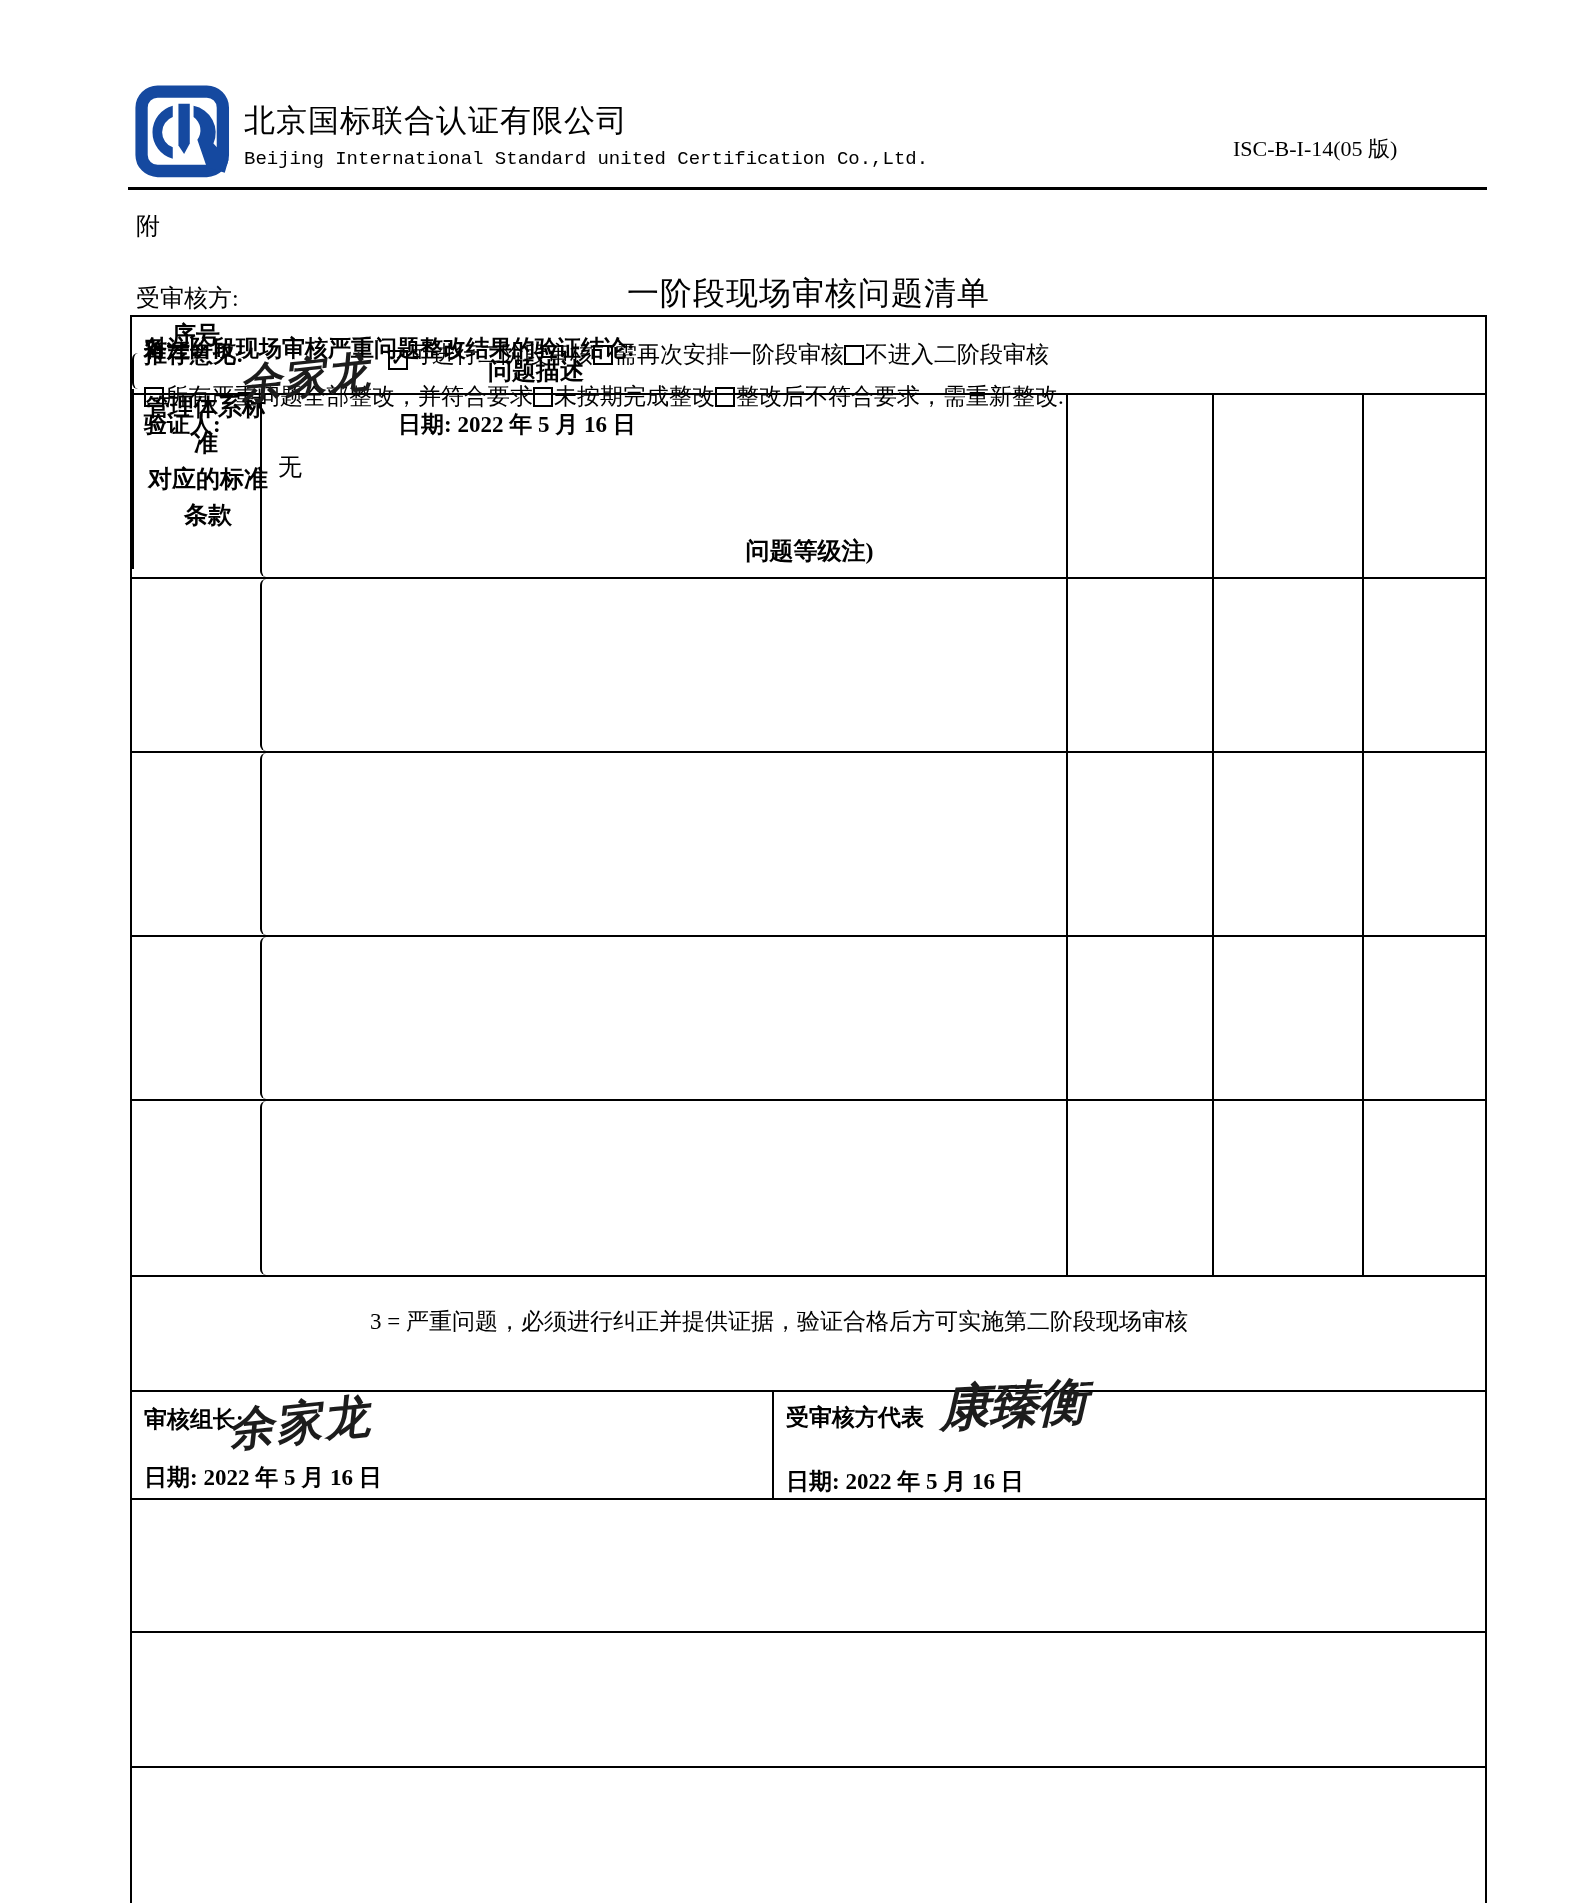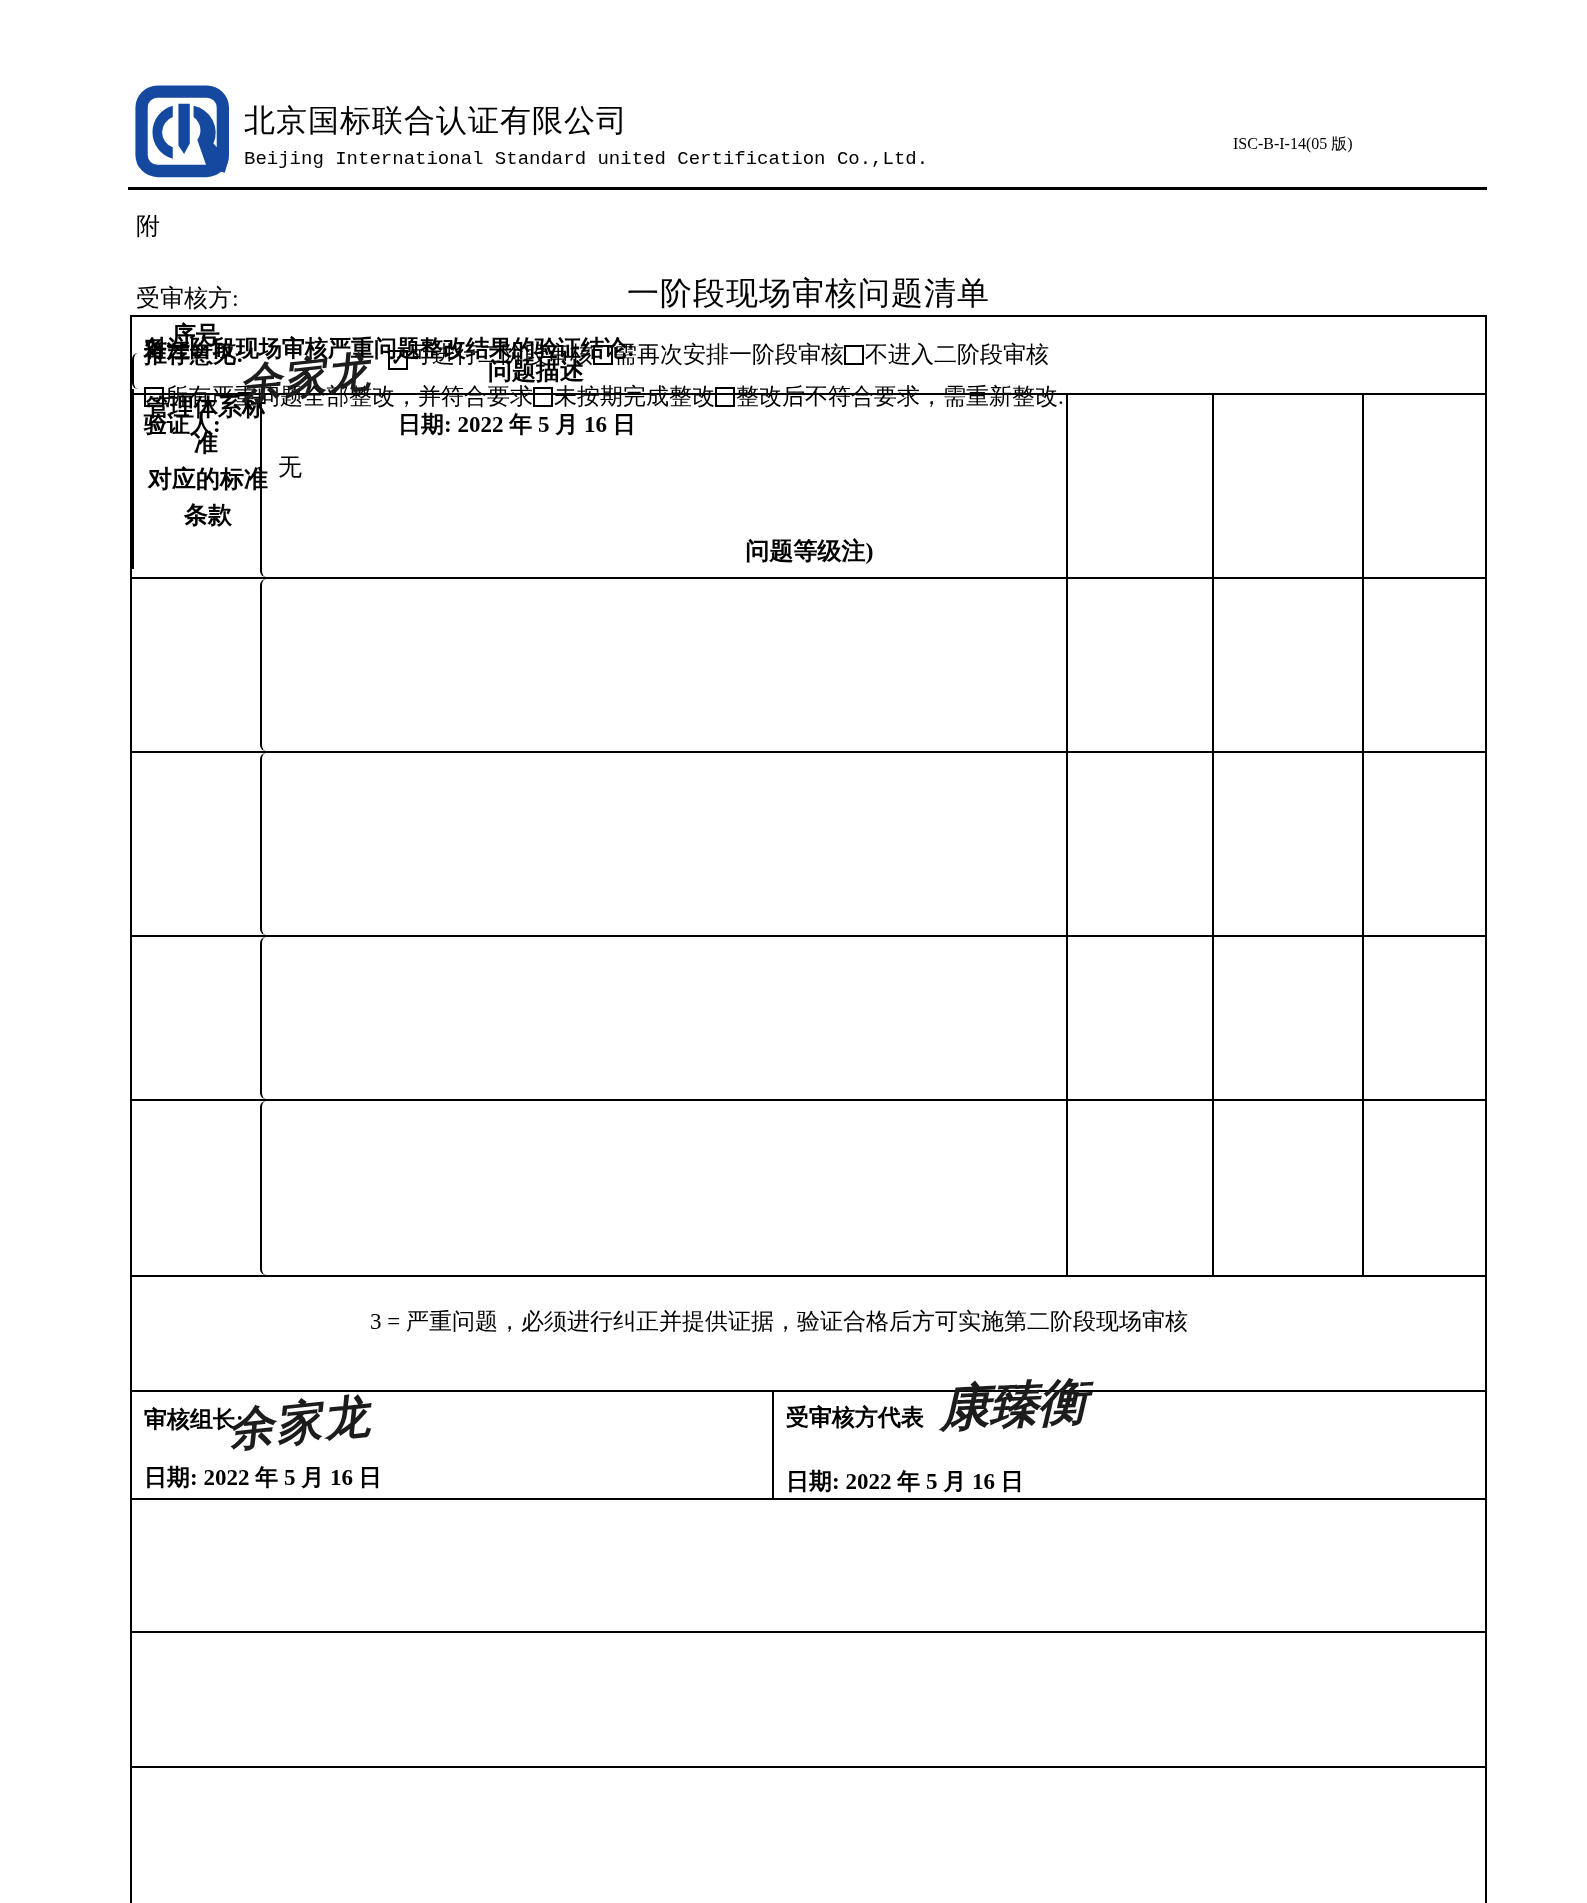--- a/index.html
+++ b/index.html
@@ -10,21 +10,21 @@
     font-family:"Liberation Serif", serif;
     color:#000;
     overflow:hidden;
     margin:0 auto;
   }
   .abs{position:absolute;}
   .b{font-weight:normal;}
   
   .company-cn{left:244px;top:100px;font-size:31px;letter-spacing:1px;}
   .company-en{left:244px;top:148px;font-size:19px;font-family:"Liberation Mono",monospace;text-align:right;}
-  .doc-code{left:1233px;top:134px;font-size:16px;}
+  .doc-code{left:1233px;top:134px;font-size:22px;}
   .head-rule{left:128px;top:187px;width:1359px;height:3px;background:#000;}
   .fu-label{left:136px;top:210px;font-size:24px;}
   .page-title{left:130px;top:246px;width:1357px;text-align:center;font-size:32px;letter-spacing:1px;margin-top:26px;}
   .auditee{left:136px;top:282px;font-size:24px;}
   
   .tbl{
     position:absolute;left:130px;top:315px;width:1357px;
     border:2px solid #000;box-sizing:border-box;background:#fff;
   }
   .tr{display:flex;border-top:2px solid #000;}

